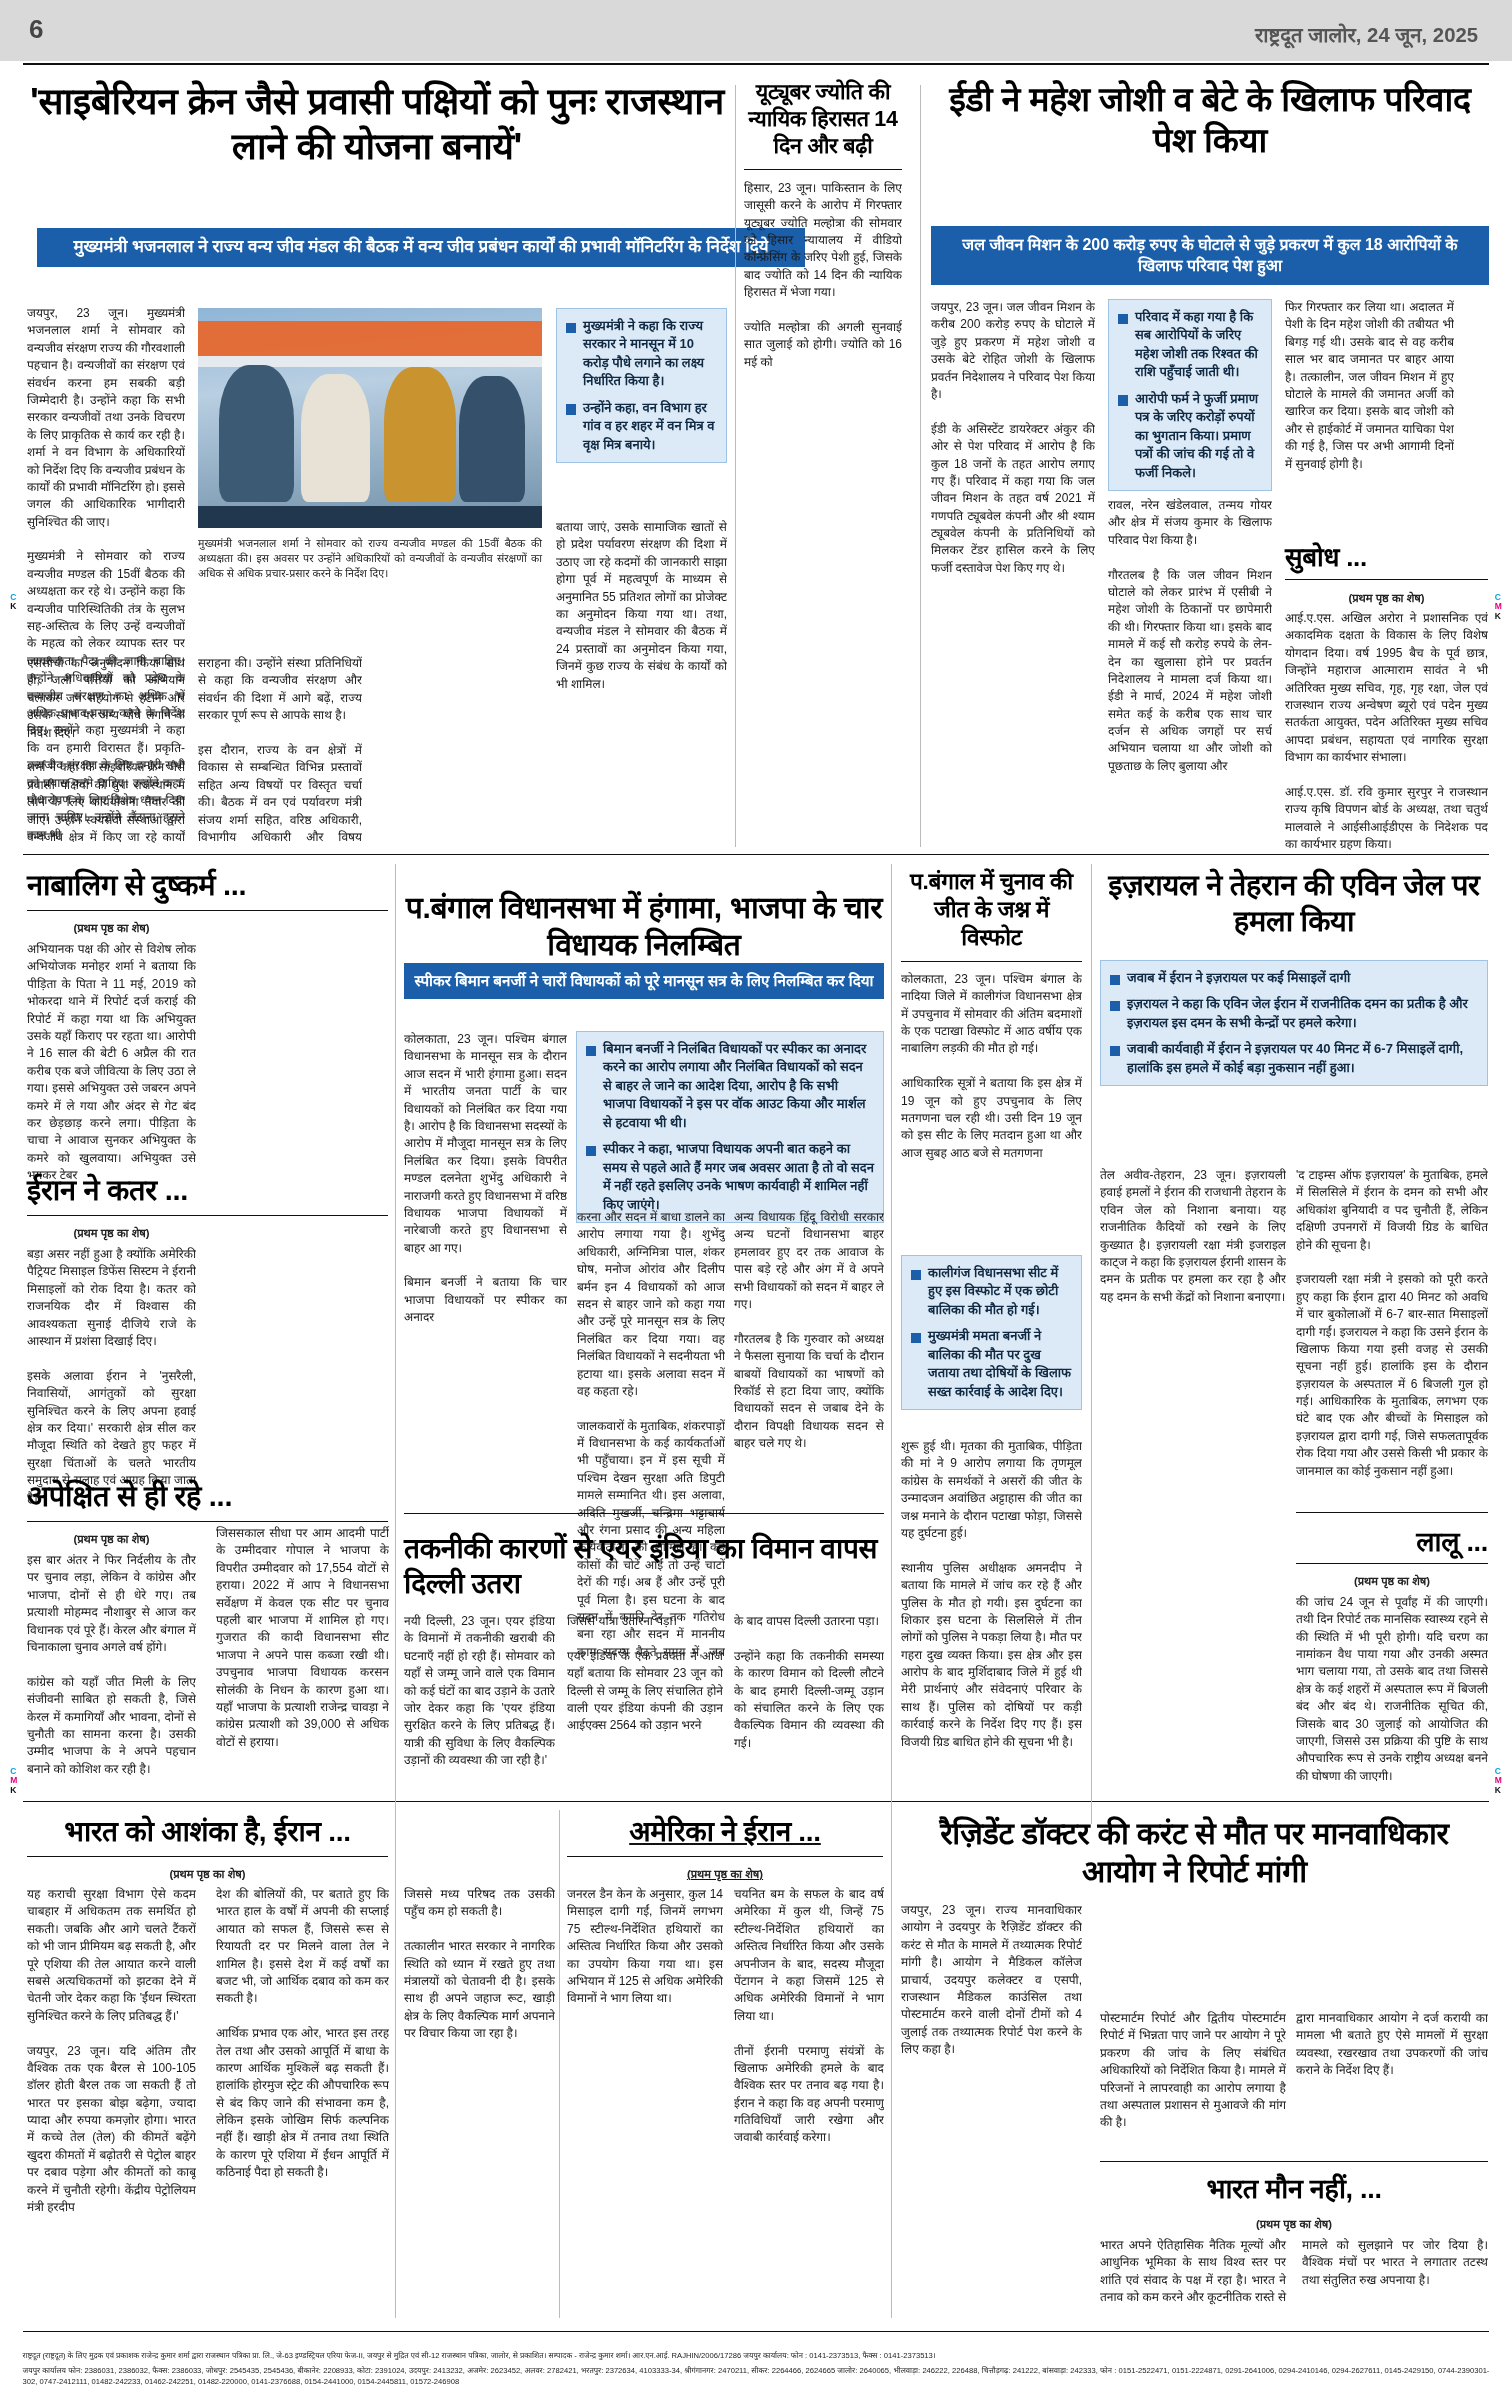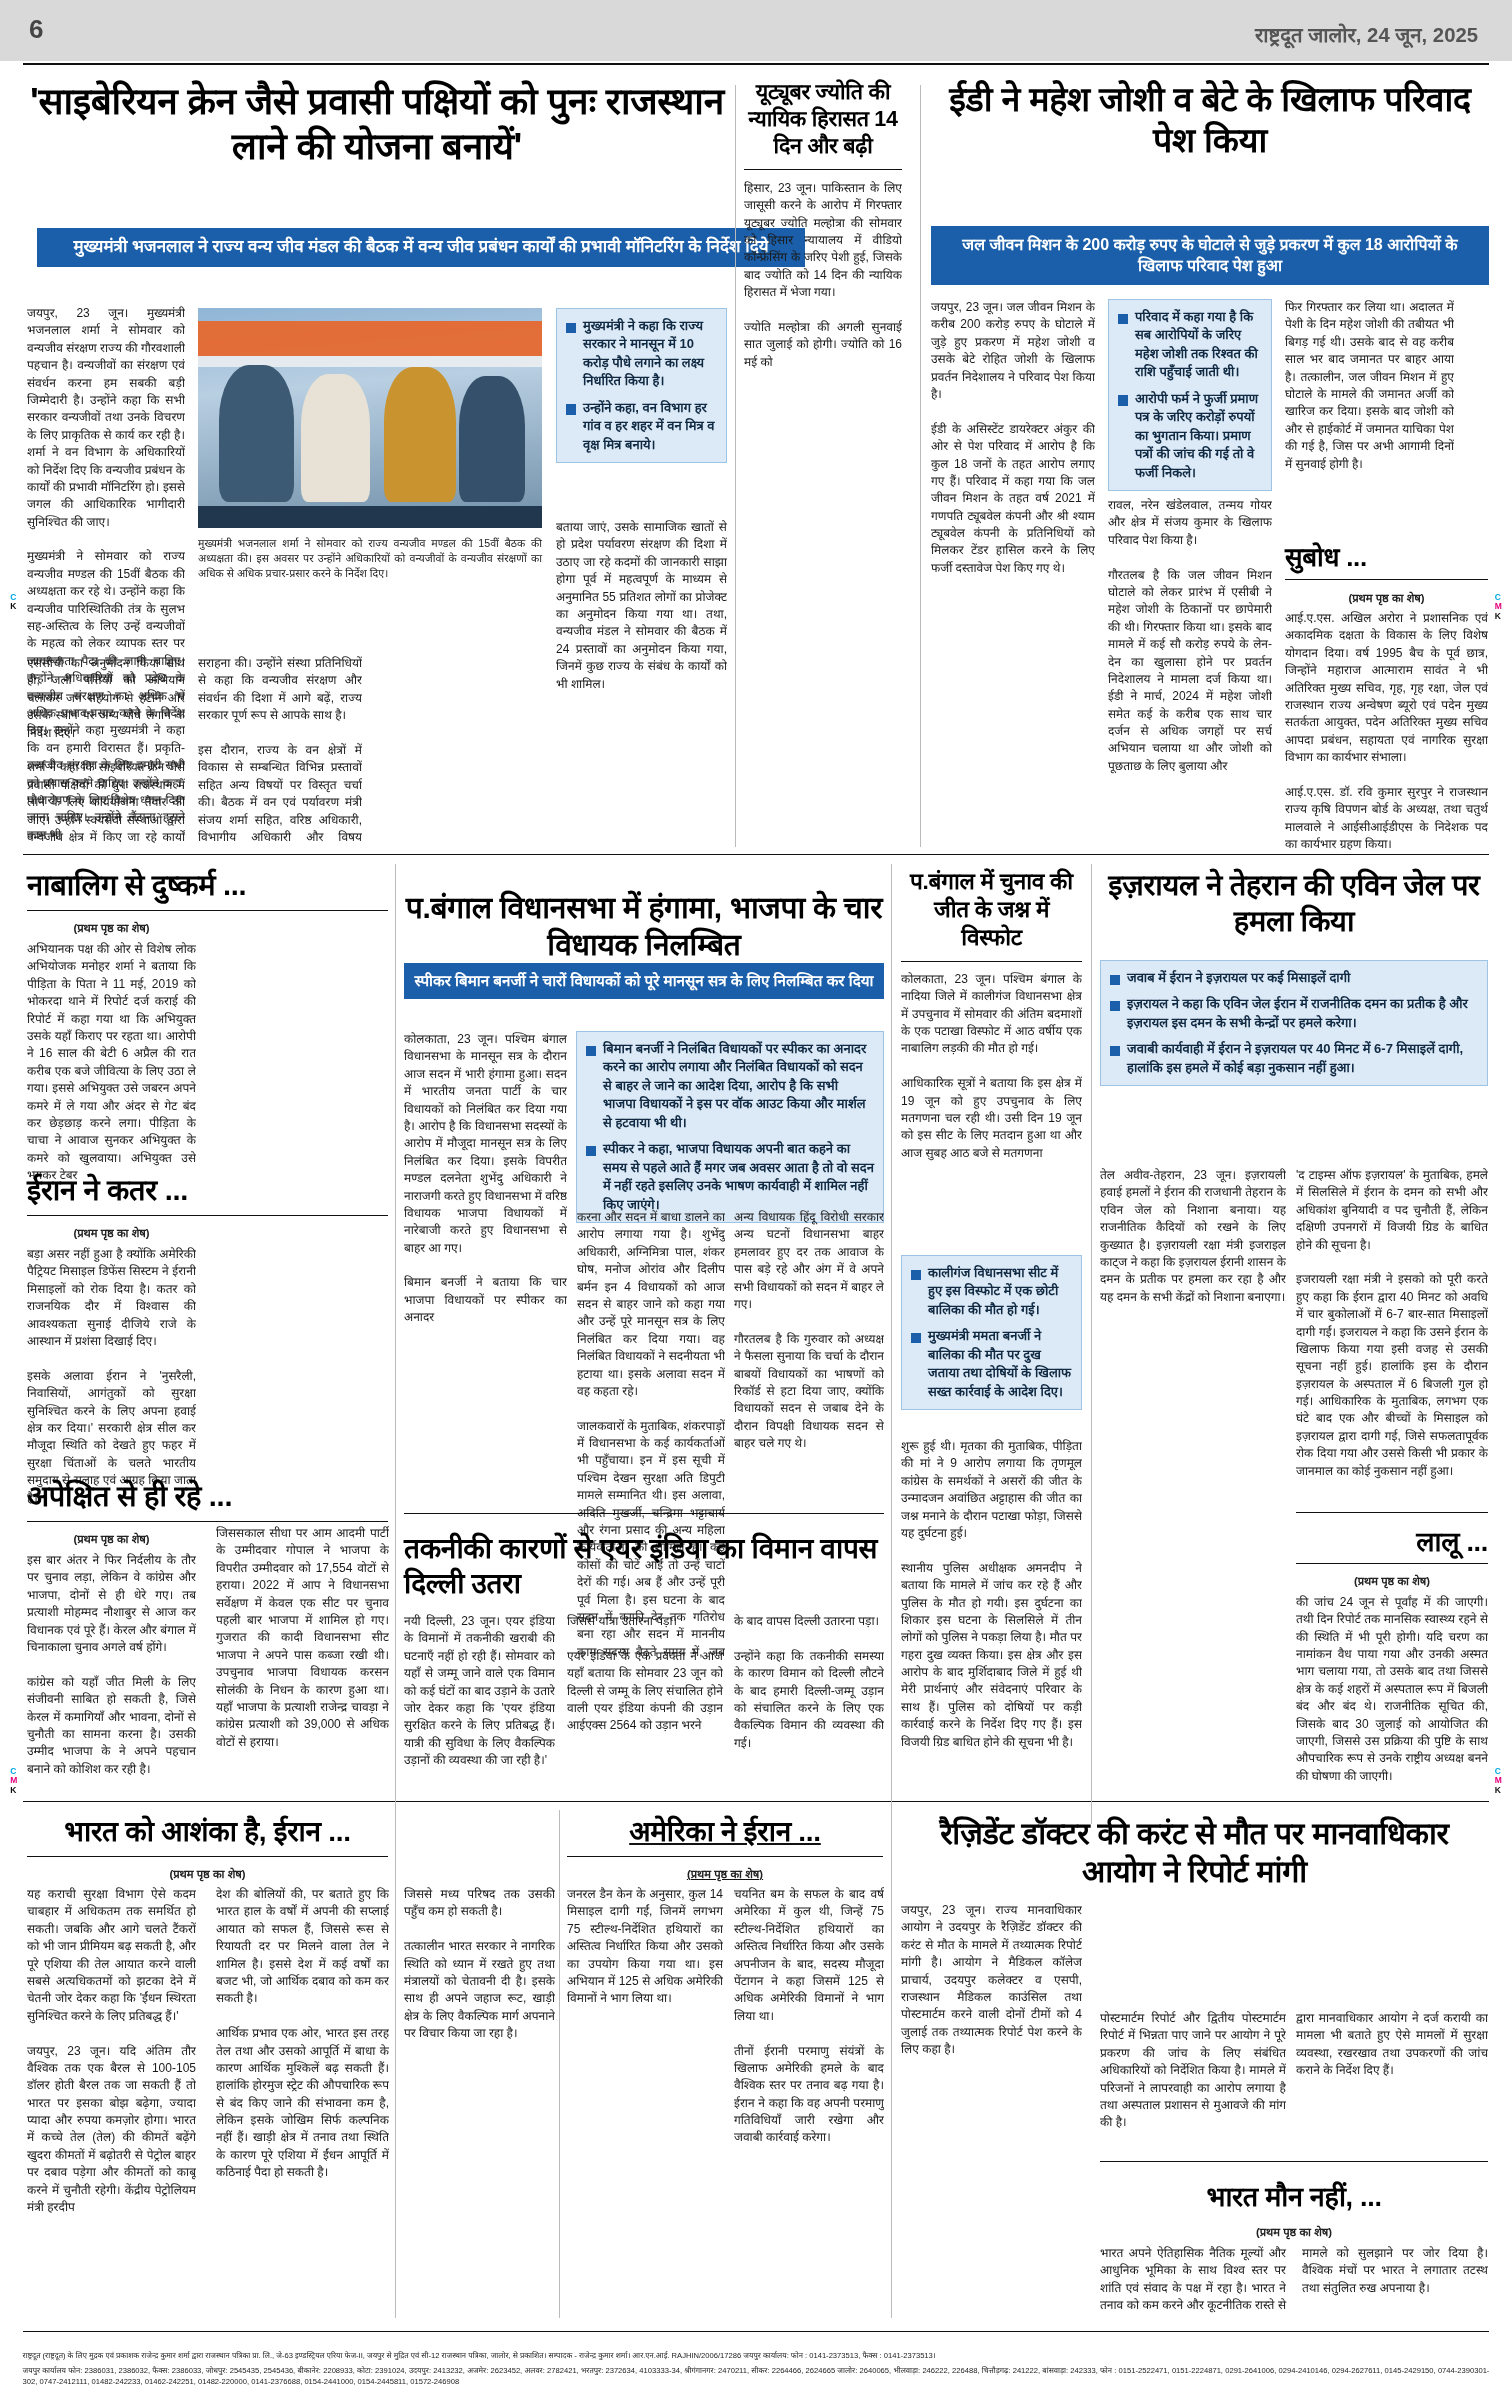--- a/index.html
+++ b/index.html
@@ -344,21 +344,21 @@
 
   <div style="position:absolute; left:901px; top:1815px; width:587px;">
     <div class="headline" style="font-size:30.5px; text-align:center; line-height:1.24;">रैज़िडेंट डॉक्टर की करंट से मौत पर मानवाधिकार आयोग ने रिपोर्ट मांगी</div>
   </div>
   <div class="body-text" style="position:absolute; left:901px; top:1902px; width:181px; height:316px; overflow:hidden; white-space:pre-line;">जयपुर, 23 जून। राज्य मानवाधिकार आयोग ने उदयपुर के रैज़िडेंट डॉक्टर की करंट से मौत के मामले में तथ्यात्मक रिपोर्ट मांगी है। आयोग ने मैडिकल कॉलेज प्राचार्य, उदयपुर कलेक्टर व एसपी, राजस्थान मैडिकल काउंसिल तथा पोस्टमार्टम करने वाली दोनों टीमों को 4 जुलाई तक तथ्यात्मक रिपोर्ट पेश करने के लिए कहा है।</div>
   <div class="body-text" style="position:absolute; left:1100px; top:2010px; width:186px; height:237px; overflow:hidden; white-space:pre-line;">पोस्टमार्टम रिपोर्ट और द्वितीय पोस्टमार्टम रिपोर्ट में भिन्नता पाए जाने पर आयोग ने पूरे प्रकरण की जांच के लिए संबंधित अधिकारियों को निर्देशित किया है। मामले में परिजनों ने लापरवाही का आरोप लगाया है तथा अस्पताल प्रशासन से मुआवजे की मांग की है।</div>
   <div class="body-text" style="position:absolute; left:1296px; top:2010px; width:192px; height:141px; overflow:hidden; white-space:pre-line;">द्वारा मानवाधिकार आयोग ने दर्ज करायी का मामला भी बताते हुए ऐसे मामलों में सुरक्षा व्यवस्था, रखरखाव तथा उपकरणों की जांच कराने के निर्देश दिए हैं।</div>
 
   <div style="position:absolute; left:1100px; top:2168px; width:388px;">
     <div class="hrule" style="position:relative; left:0; top:-6.8px; width:388px;"></div>
-    <div class="headline" style="font-size:27px; text-align:center; margin-top:12px;">भारत मौन नहीं, ...</div>
+    <div class="headline" style="font-size:27px; text-align:center; margin-top:4px;">भारत मौन नहीं, ...</div>
     <div class="contd" style="margin-top:10.2px;">(प्रथम पृष्ठ का शेष)</div>
     <div class="body-text" style="columns:2; column-gap:16px; height:102px; overflow:hidden;">भारत अपने ऐतिहासिक नैतिक मूल्यों और आधुनिक भूमिका के साथ विश्व स्तर पर शांति एवं संवाद के पक्ष में रहा है। भारत ने तनाव को कम करने और कूटनीतिक रास्ते से मामले को सुलझाने पर जोर दिया है। वैश्विक मंचों पर भारत ने लगातार तटस्थ तथा संतुलित रुख अपनाया है।</div>
   </div>
 
   <div class="col-rule" style="left:395px; top:864px; height:960px;"></div>
   <div class="col-rule" style="left:891px; top:864px; height:960px;"></div>
   <div class="col-rule" style="left:1091px; top:864px; height:960px;"></div>
   <div class="col-rule" style="left:735px; top:85px; height:762px;"></div>
   <div class="col-rule" style="left:920px; top:85px; height:762px;"></div>
   <div class="col-rule" style="left:395px; top:1810px; height:508px;"></div>

